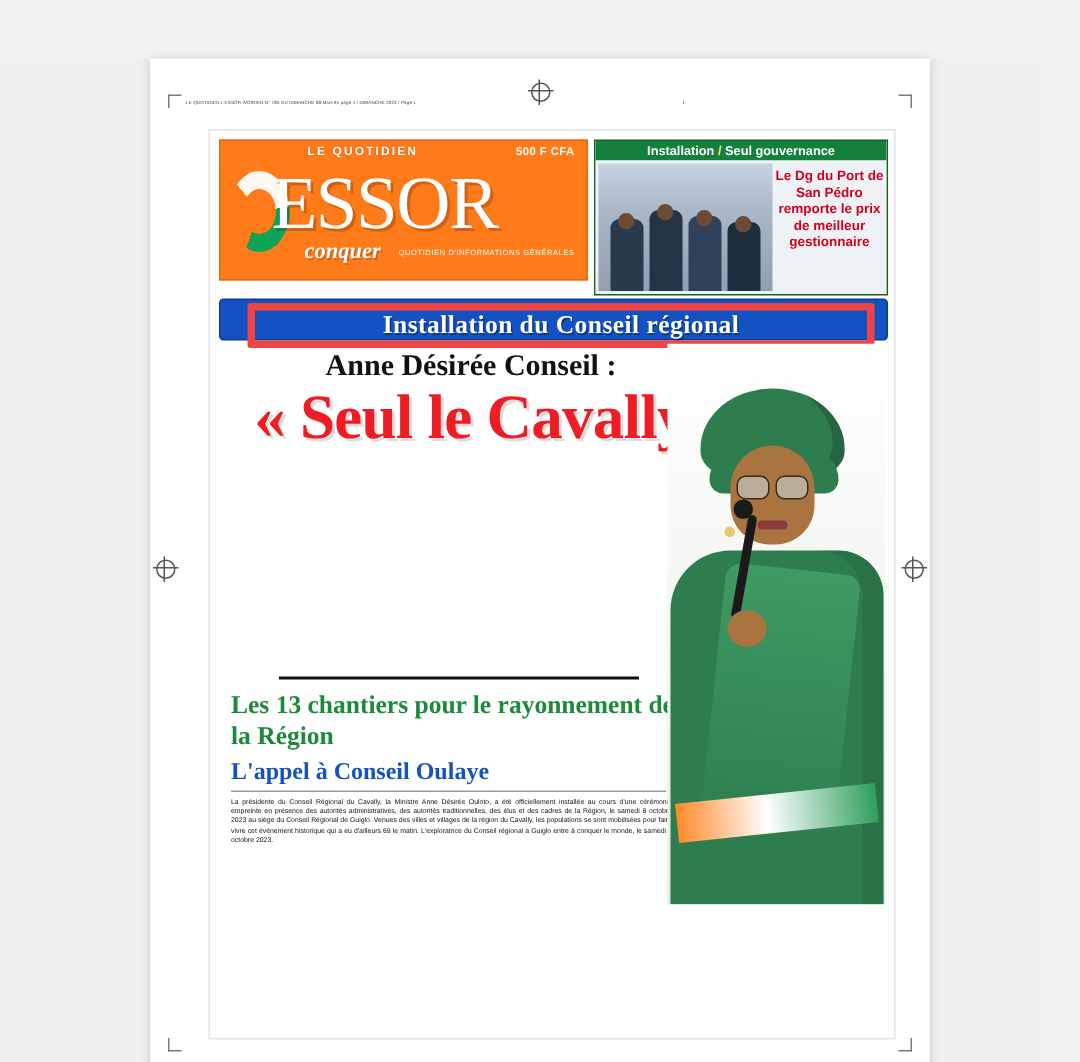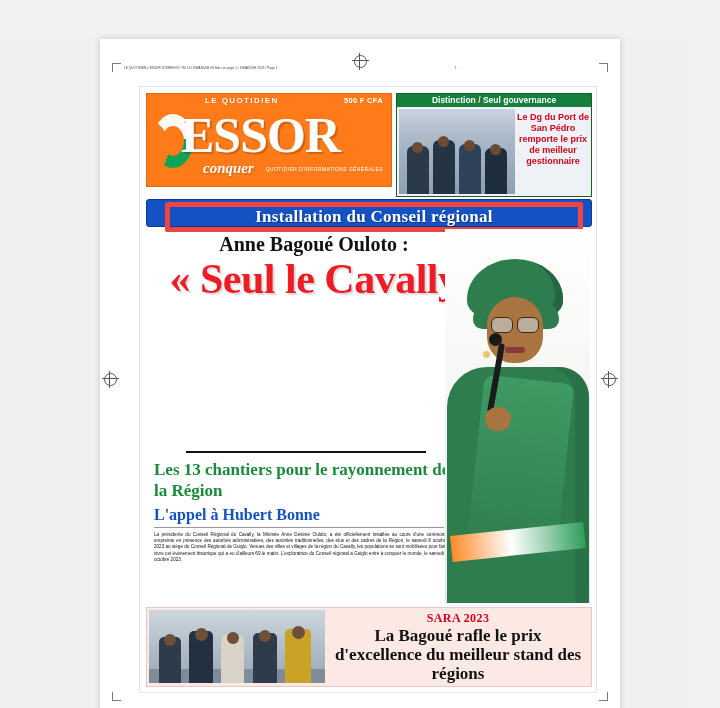--- a/index.html
+++ b/index.html
@@ -147,21 +147,21 @@
   .flag-o-inner {
     position: absolute;
     left: 9px; top: 12px; width: 22px; height: 30px;
     border-radius: 50%;
     background: #ff7a18;
   }
   .essor {
     position: absolute;
     left: 34px; top: 16px;
     font-family: "Liberation Serif", serif;
-    font-weight: bold;
+    font-weight: normal;
     font-size: 50px;
     line-height: 50px;
     color: #ffffff;
     letter-spacing: -1px;
     text-shadow: 2px 2px 0 #00000030;
   }
   .ivoirien {
     position: absolute;
     left: 56px; top: 66px;
     font-family: "Liberation Serif", serif;
@@ -486,21 +486,21 @@
         </div>
 
         <div class="essor">ESSOR</div>
         <div class="ivoirien">conquer</div>
         <div class="tagline">QUOTIDIEN D'INFORMATIONS GÉNÉRALES</div>
 
       </div>
 
       <div class="teaser">
         <div class="teaser-head">
-          <span>Distinction</span><span class="red"> / </span><span>Seul gouvernance</span>
+          <span>Installation</span><span class="red"> / </span><span>Seul gouvernance</span>
         </div>
         <div class="teaser-body">
           <div class="teaser-photo">
             <div class="tp-person" style="left:8px;height:48px;"></div>
             <div class="tp-head" style="left:13px;top:33px;"></div>
             <div class="tp-person" style="left:34px;height:54px;background:#243444;"></div>
             <div class="tp-head" style="left:39px;top:27px;"></div>
             <div class="tp-person" style="left:60px;height:50px;background:#30425a;"></div>
             <div class="tp-head" style="left:65px;top:31px;"></div>
             <div class="tp-person" style="left:86px;height:46px;background:#1f2e3d;"></div>
@@ -510,30 +510,30 @@
         </div>
       </div>
     </div>
 
     <div class="banner">
       <div class="banner-inner">Installation du Conseil régional</div>
     </div>
 
     <div class="feature">
 
-      <div class="kicker">Anne Bagoué Ouloto :</div>
+      <div class="kicker">Anne Désirée Conseil :</div>
 
       <div class="headline">
         <span>« Seul le Cavally</span>
       </div>
 
       <div class="rule"></div>
 
       <div class="subhead">Les 13 chantiers pour le rayonnement de la Région</div>
-      <div class="subhead2">L'appel à Hubert Bonne</div>
+      <div class="subhead2">L'appel à Conseil Oulaye</div>
       <div class="deck-rule"></div>
       <div class="bodytext">La présidente du Conseil Régional du Cavally, la Ministre Anne Désirée Ouloto, a été officiellement installée au cours d'une cérémonie empreinte en présence des autorités administratives, des autorités traditionnelles, des élus et des cadres de la Région, le samedi 8 octobre 2023 au siège du Conseil Régional de Guiglo. Venues des villes et villages de la région du Cavally, les populations se sont mobilisées pour faire vivre cet événement historique qui a eu d'ailleurs 69 le matin. L'exploratrice du Conseil régional a Guiglo entre à conquer le monde, le samedi 7 octobre 2023.</div>
 
       <div class="portrait">
         <div class="pt-headwrap">
           <div class="pt-turban"></div>
           <div class="pt-turban2"></div>
           <div class="pt-face"></div>
           <div class="pt-glass">
               <span class="l"></span>
@@ -544,32 +544,15 @@
         </div>
         <div class="pt-body"></div>
         <div class="pt-scarf"></div>
         <div class="pt-sash"></div>
         <div class="pt-micstem"></div>
         <div class="pt-mic"></div>
         <div class="pt-hand"></div>
       </div>
     </div>
 
-    <div class="bottom">
-      <div class="bphoto">
-        <div class="bp-table"></div>
-        <div class="bp-person" style="left:10px;width:22px;height:46px;"></div>
-        <div class="bp-head" style="left:15px;top:24px;width:12px;height:12px;"></div>
-        <div class="bp-person" style="left:40px;width:24px;height:52px;background:#22303f;"></div>
-        <div class="bp-head" style="left:46px;top:18px;width:13px;height:13px;"></div>
-        <div class="bp-person" style="left:72px;width:23px;height:48px;background:#d8d3c6;"></div>
-        <div class="bp-head" style="left:78px;top:22px;width:12px;height:12px;"></div>
-        <div class="bp-person" style="left:104px;width:24px;height:50px;background:#2d3b4a;"></div>
-        <div class="bp-head" style="left:110px;top:20px;width:12px;height:12px;"></div>
-        <div class="bp-person" style="left:136px;width:26px;height:54px;background:#c9a227;"></div>
-        <div class="bp-head" style="left:143px;top:16px;width:13px;height:13px;"></div>
-      </div>
-      <div class="sara-title">SARA 2023</div>
-      <div class="sara-head">La Bagoué rafle le prix d'excellence du meilleur stand des régions</div>
-    </div>
 
   </div>
 </div>
 
 </body></html>

